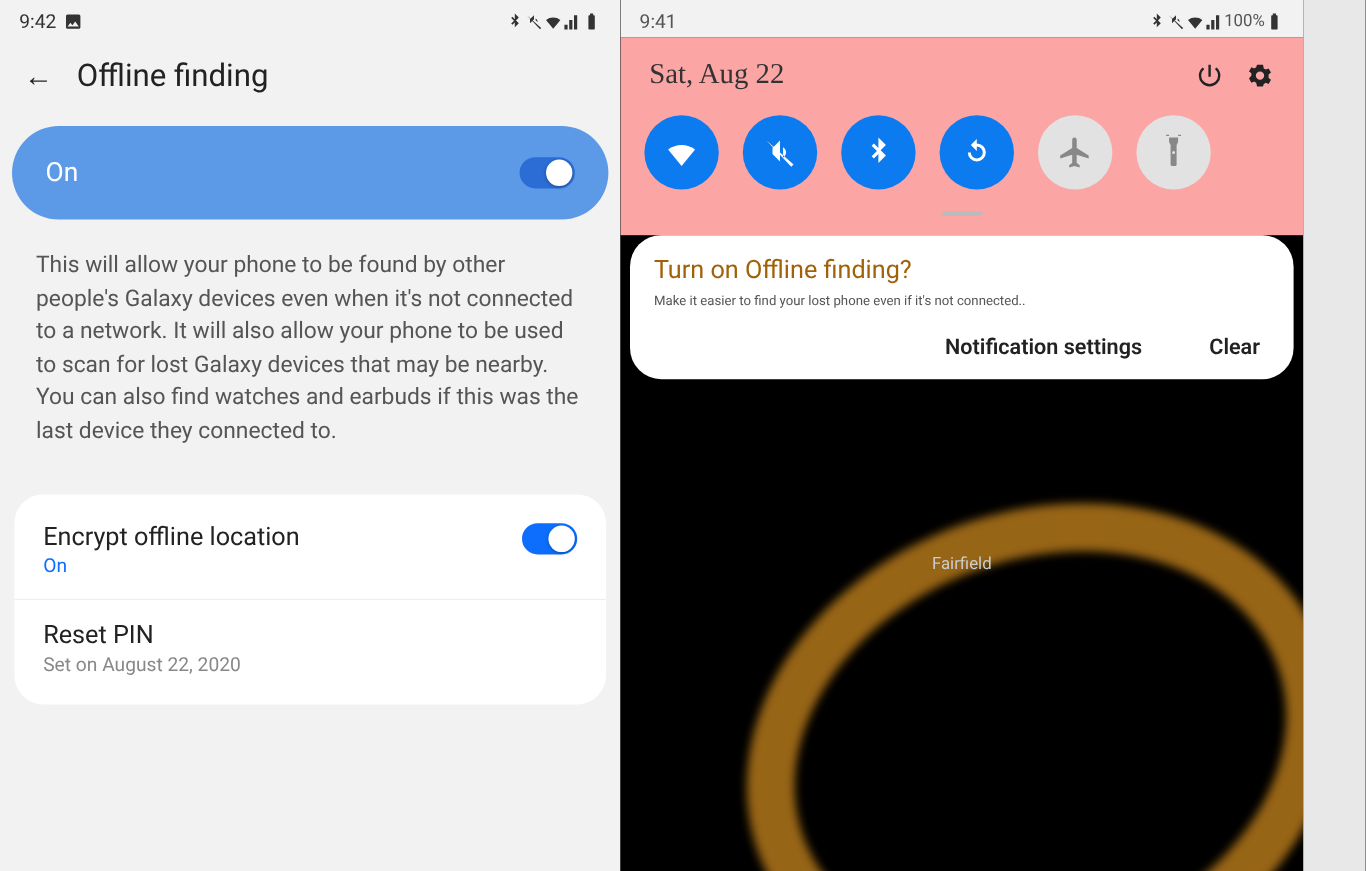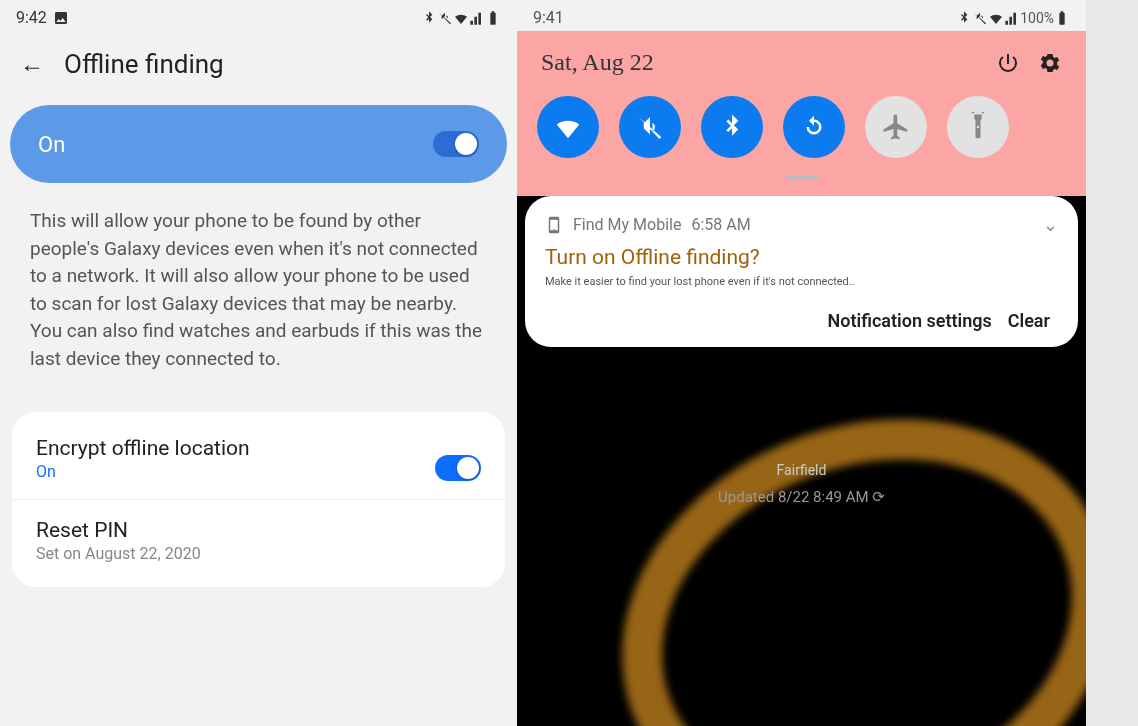--- a/index.html
+++ b/index.html
@@ -83,21 +83,21 @@
   .card {
     margin: 10px 12px;
     background: #fff;
     border-radius: 24px;
     padding: 6px 0;
   }
   .card-row {
     padding: 18px 24px;
     display: flex;
     justify-content: space-between;
-    align-items: flex-end;
+    align-items: flex-start;
   }
   .card-row + .card-row { border-top: 1px solid #eee; }
   .row-text { display: flex; flex-direction: column; gap: 2px; }
   .row-title { font-size: 21px; color: #222; }
   .row-sub { font-size: 16px; color: #888; }
   .row-sub.blue { color: #0d6efd; }
 
   
   .shade {
     background: #fca5a5;
@@ -134,21 +134,21 @@
   }
   .notif-head {
     display: flex; align-items: center; gap: 10px; color: #777; font-size: 16px;
     margin-bottom: 10px;
   }
   .notif-head svg { width: 18px; height: 18px; fill: #777; }
   .notif-head .chev { margin-left: auto; font-size: 18px; color: #888; }
   .notif-title { font-size: 21px; color: #a16207; margin-bottom: 6px; }
   .notif-body { font-size: 11px; color: #555; white-space: nowrap; overflow: hidden; text-overflow: ellipsis; }
   .notif-actions {
-    display: flex; justify-content: flex-end; gap: 16px;
+    display: flex; justify-content: flex-end; gap: 56px;
     padding: 22px 8px 0 8px; font-size: 18px; color: #222; font-weight: 600;
   }
   .bg-text {
     position: absolute; width: 100%; text-align: center;
     color: #ccc; font-size: 14px;
   }
   .bg-loc { top: 462px; }
   .bg-upd { top: 488px; font-size: 15px; color: #999; }
   .phone-right { position: relative; }
   .phone-right .shade, .phone-right .status-bar, .phone-right .notif-card { position: relative; z-index: 2; }
@@ -225,21 +225,20 @@
         <span class="row-sub">Set on August 22, 2020</span>
       </div>
     </div>
   </div>
 </div>
 
 <div class="phone phone-right">
   <div class="right-bg"></div>
   <div class="swirl"></div>
   <div class="bg-text bg-loc">Fairfield</div>
-  <div class="bg-text bg-upd">Updated 8/22 8:49 AM ⟳</div>
 
   <div class="status-bar">
     <div class="status-left">
       <span>9:41</span>
     </div>
     <div class="status-right">
       <svg viewBox="0 0 24 24">
           <path d="M12 2l5 5-3.5 3.5L17 14l-5 5V13l-3 3-1.5-1.5L11 11 7.5 7.5 9 6l3 3V2z"></path>
         </svg>
       <svg viewBox="0 0 24 24">
@@ -299,28 +298,20 @@
       <div class="qs inactive">
           <svg viewBox="0 0 24 24">
             <path d="M9 2h6v3l-1 2v13a1 1 0 0 1-1 1h-2a1 1 0 0 1-1-1V7L9 5V2zm3 9a1 1 0 1 0 0 2 1 1 0 0 0 0-2zM7 0h2v1H7zm8 0h2v1h-2z"></path>
           </svg>
         </div>
     </div>
     <div class="handle"></div>
   </div>
 
   <div class="notif-card">
-    <div class="notif-head">
-      <svg viewBox="0 0 24 24">
-          <path d="M17 1H7a2 2 0 0 0-2 2v18a2 2 0 0 0 2 2h10a2 2 0 0 0 2-2V3a2 2 0 0 0-2-2zm0 18H7V5h10v14zm-5-2a1 1 0 1 0 0 2 1 1 0 0 0 0-2z"></path>
-        </svg>
-      <span>Find My Mobile</span>
-      <span>6:58 AM</span>
-      <span class="chev">⌄</span>
-    </div>
     <div class="notif-title">Turn on Offline finding?</div>
     <div class="notif-body">Make it easier to find your lost phone even if it's not connected..</div>
     <div class="notif-actions">
       <span>Notification settings</span>
       <span>Clear</span>
     </div>
   </div>
 </div>
 
 </body></html>

